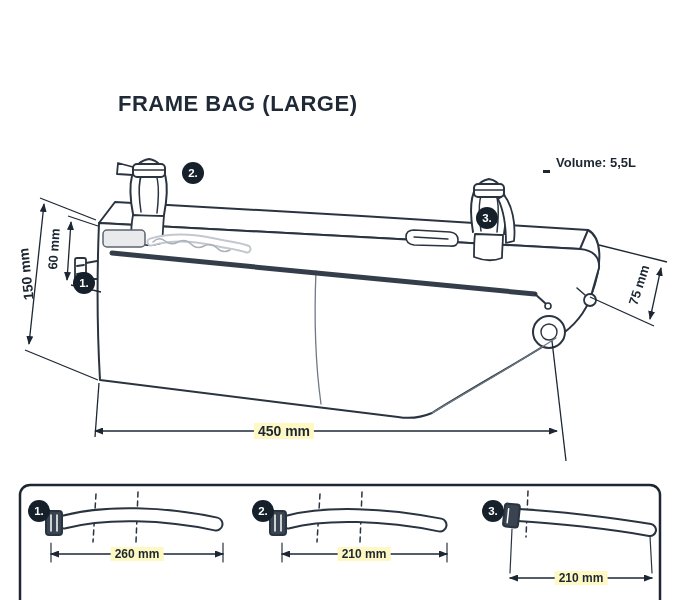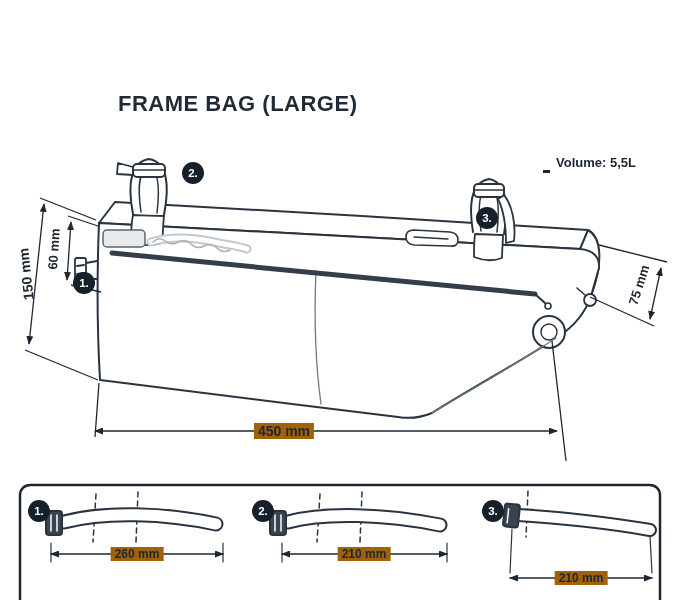--- a/index.html
+++ b/index.html
@@ -6,21 +6,21 @@
   #page{position:relative;width:680px;height:600px;background:#fff;overflow:hidden;
         font-family:"Liberation Sans",sans-serif;color:#1d2733;margin-top:33px;}
   svg{position:absolute;left:0;top:0;}
   .title{position:absolute;left:118px;top:58px;font-size:22px;font-weight:bold;
          letter-spacing:0.5px;color:#1f2a36;white-space:nowrap;}
   .specs{position:absolute;left:543px;top:120px;font-size:13px;font-weight:bold;line-height:20px;}
   .spec-row{display:flex;align-items:flex-end;white-space:nowrap;}
   .dash{display:inline-block;width:7px;height:3px;background:#1d2733;margin-right:6px;flex:0 0 auto;}
   .lbl{position:absolute;font-weight:bold;color:#1d2733;white-space:nowrap;
        transform:translate(-50%,-50%);}
-  .bgw{background:#a16207;padding:0 4px;}
+  .bgw{background:#fef9c3;padding:0 4px;}
   .co{position:absolute;width:22px;height:22px;border-radius:50%;background:#16202b;color:#fff;
       font-size:11.5px;font-weight:bold;display:flex;align-items:center;justify-content:center;}
 </style>
 </head>
 <body>
 
 <div id="page">
 
   <svg width="680" height="600" viewBox="0 0 680 600">
     <defs>

